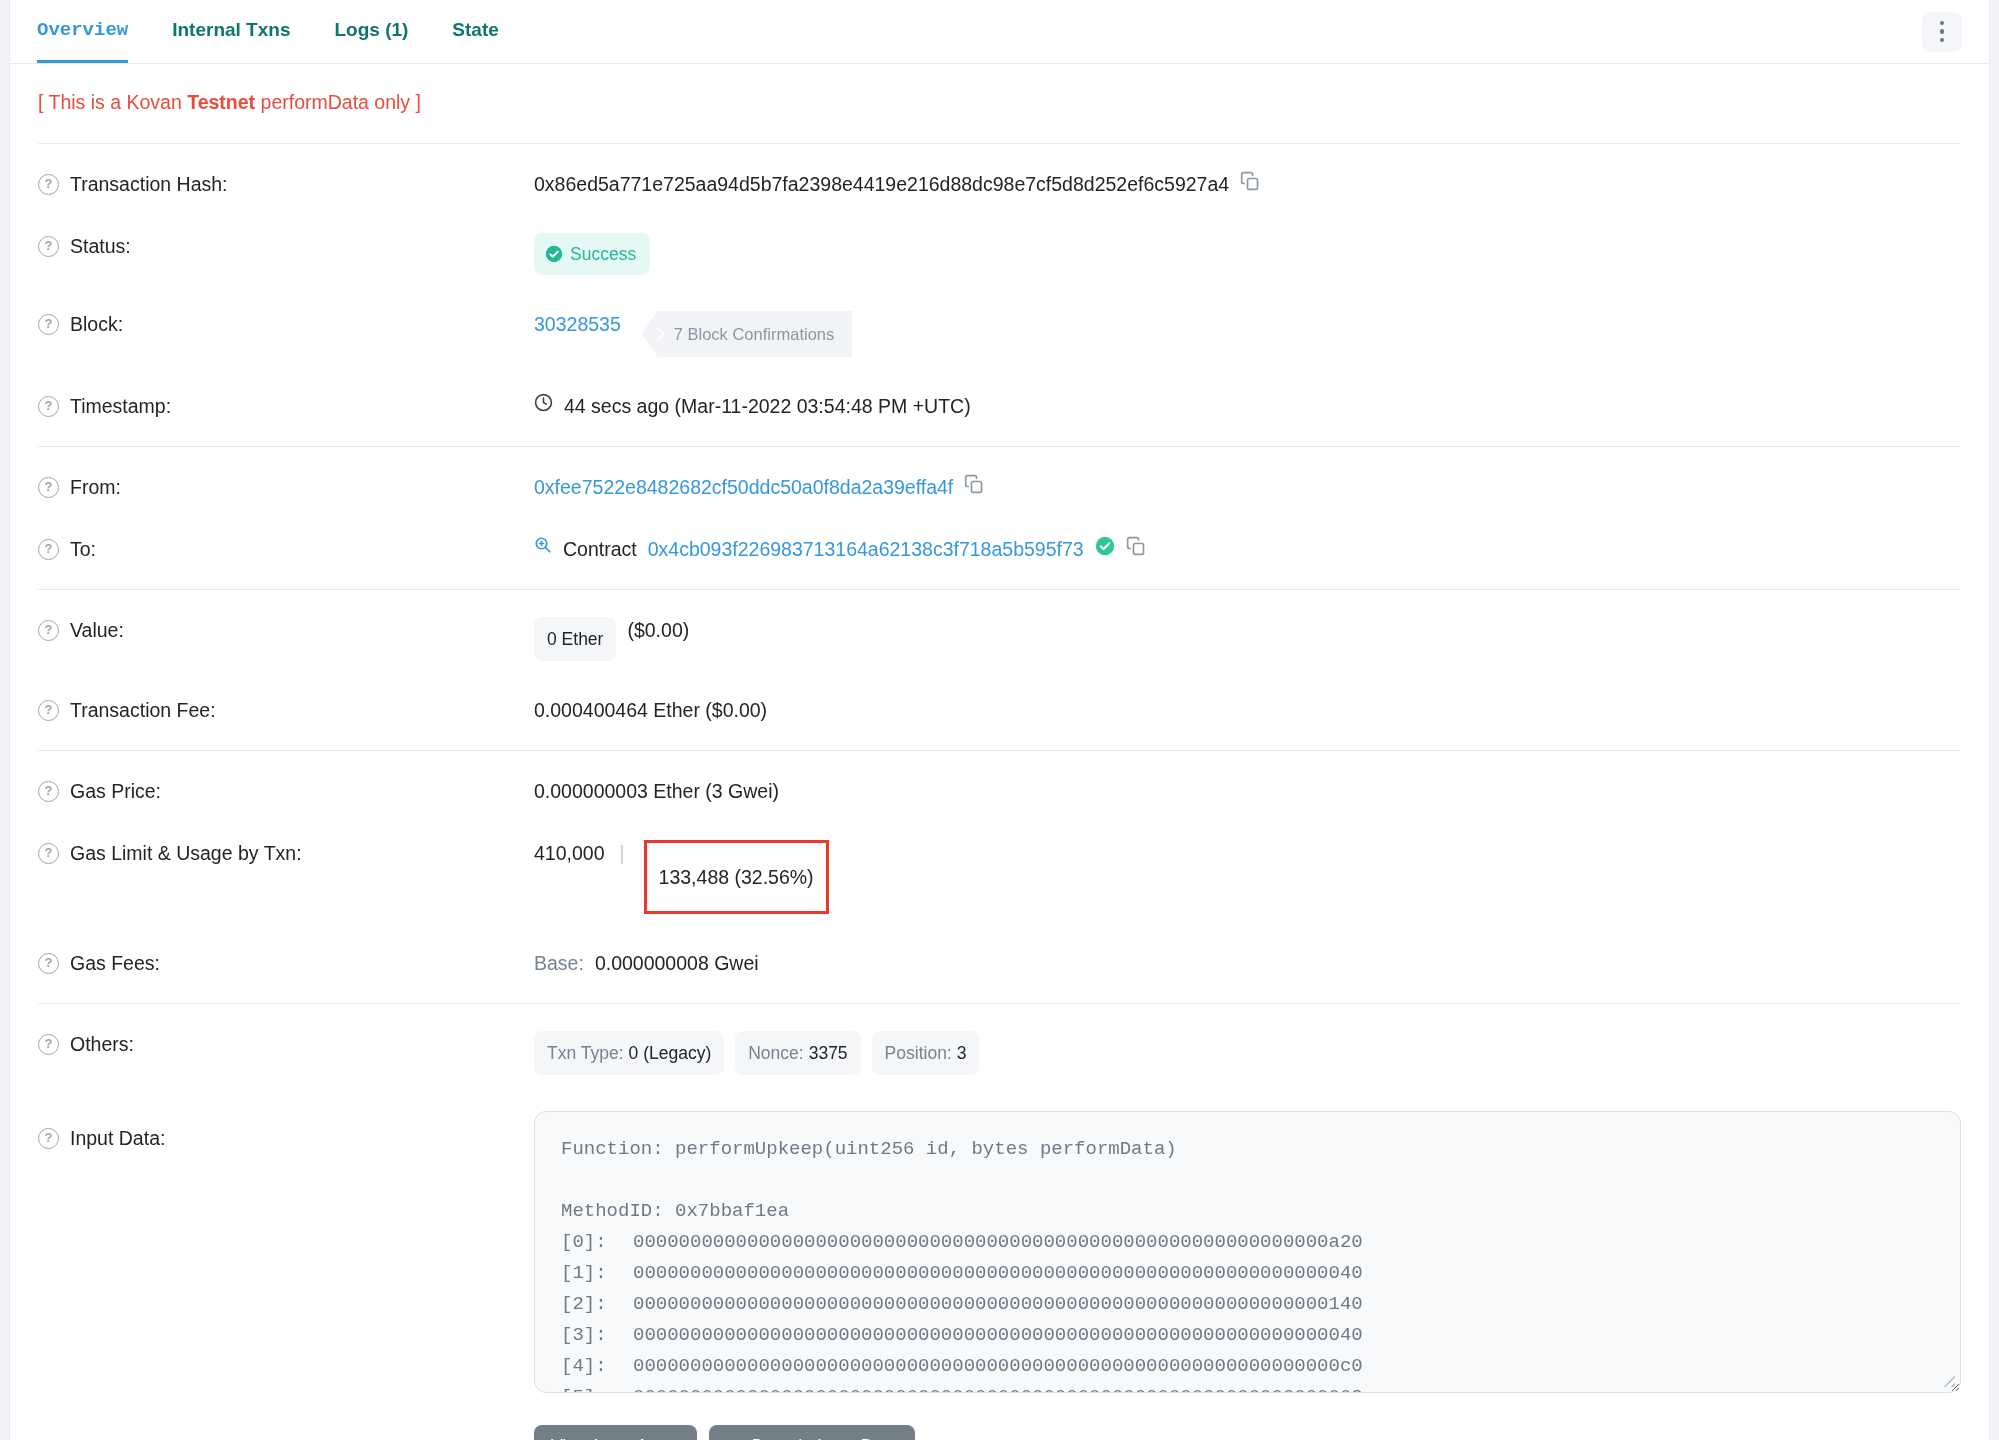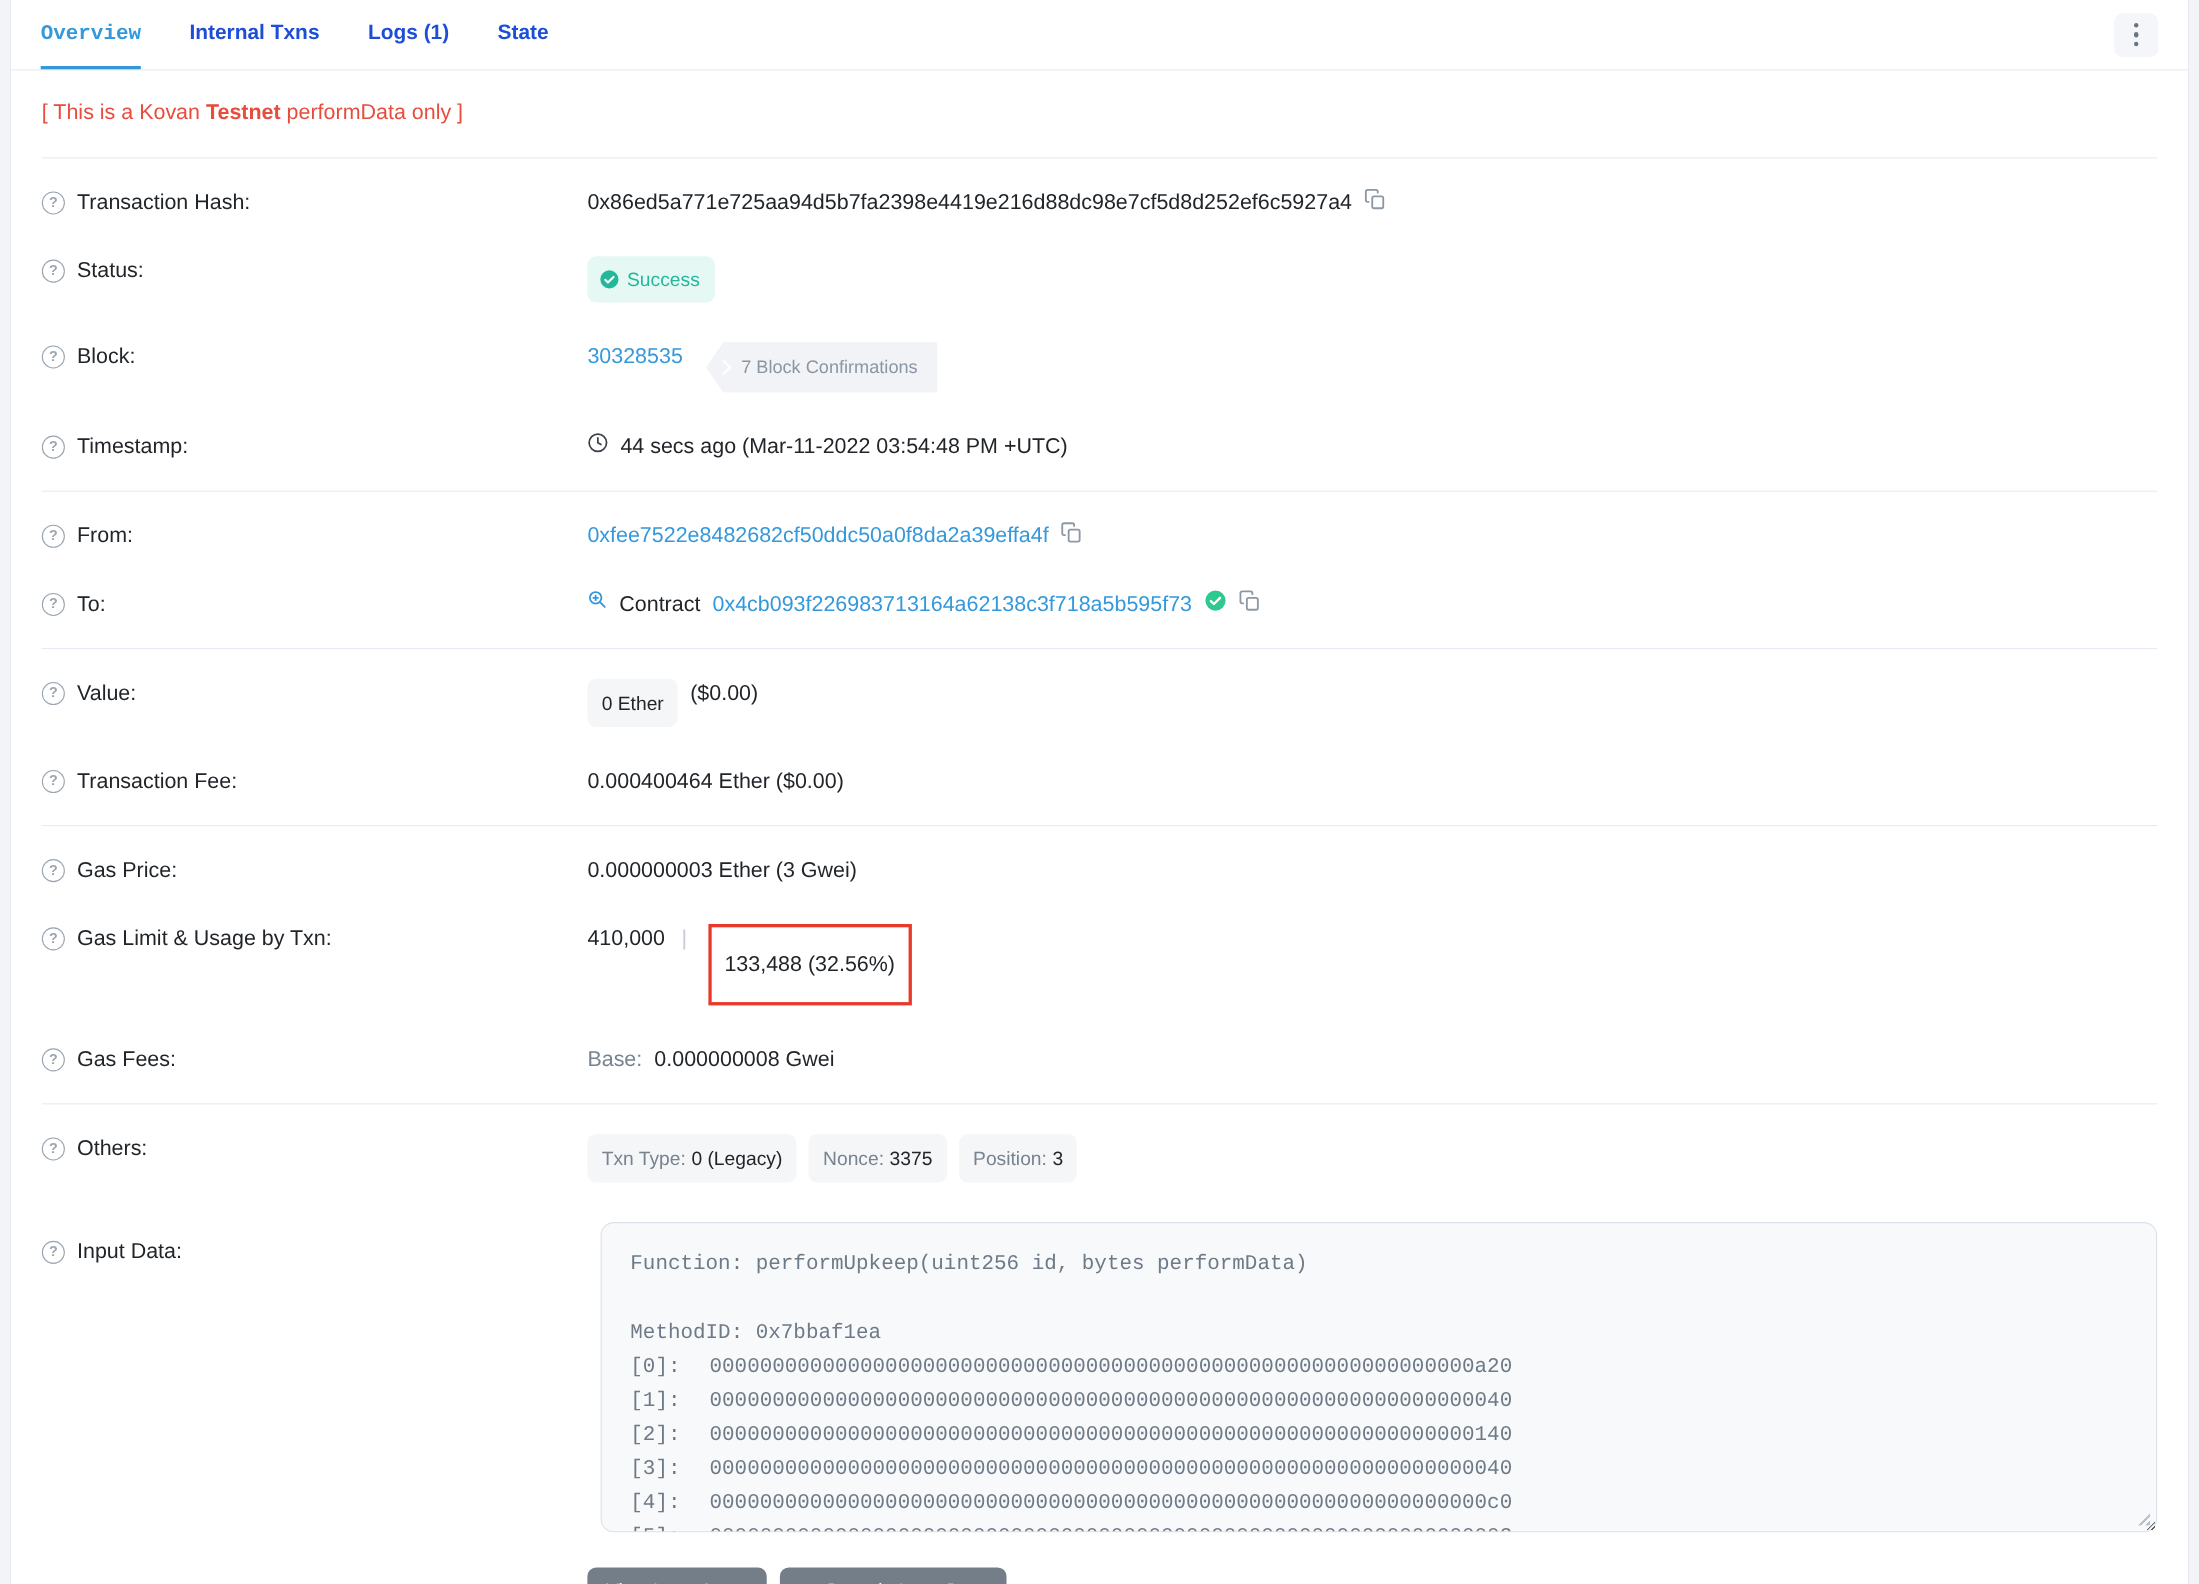--- a/index.html
+++ b/index.html
@@ -21,21 +21,21 @@
   .tabbar {
     display:flex; align-items:stretch;
     height:64px;
     padding:0 27px;
     border-bottom:1px solid #e7eaf3;
   }
   .tab {
     display:flex; align-items:center;
     margin-right:44px;
     font-size:19px; font-weight:700;
-    color:#1d4ed8;
+    color:#0f766e;
     border-bottom:3px solid transparent;
     cursor:pointer;
   }
   .tab.active { color:var(--accent); border-bottom-color:var(--accent);font-family:Liberation Mono, monospace; }
   .kebab-btn {
     margin-left:auto; align-self:center;
     width:40px; height:40px; border-radius:8px;
     background:#f5f6f9;
     display:flex; flex-direction:column; align-items:center; justify-content:center;
     gap:4px; cursor:pointer;
@@ -102,21 +102,20 @@
   
   .inputdata-box {
     flex:1; position:relative;
     height:282px; overflow:hidden;
     background:#f8f9fa;
     border:1px solid #dce1e9; border-radius:12px;
     padding:22px 26px;
     font-family:"Liberation Mono","DejaVu Sans Mono",monospace;
     font-size:19px; line-height:31px; color:#6e7a87;
     resize:both;
-    margin-left:12px;
   }
   .inputdata-box::after {
     content:""; position:absolute; right:5px; bottom:5px;
     width:13px; height:13px;
     background:repeating-linear-gradient(135deg,#b8c0cc 0 2px,transparent 2px 5px);
     clip-path:polygon(100% 0, 100% 100%, 0 100%);
   }
   .hexline { white-space:pre; }
   .hexline .idx { display:inline-block; min-width:72px; }
   .blankline { height:31px; }

